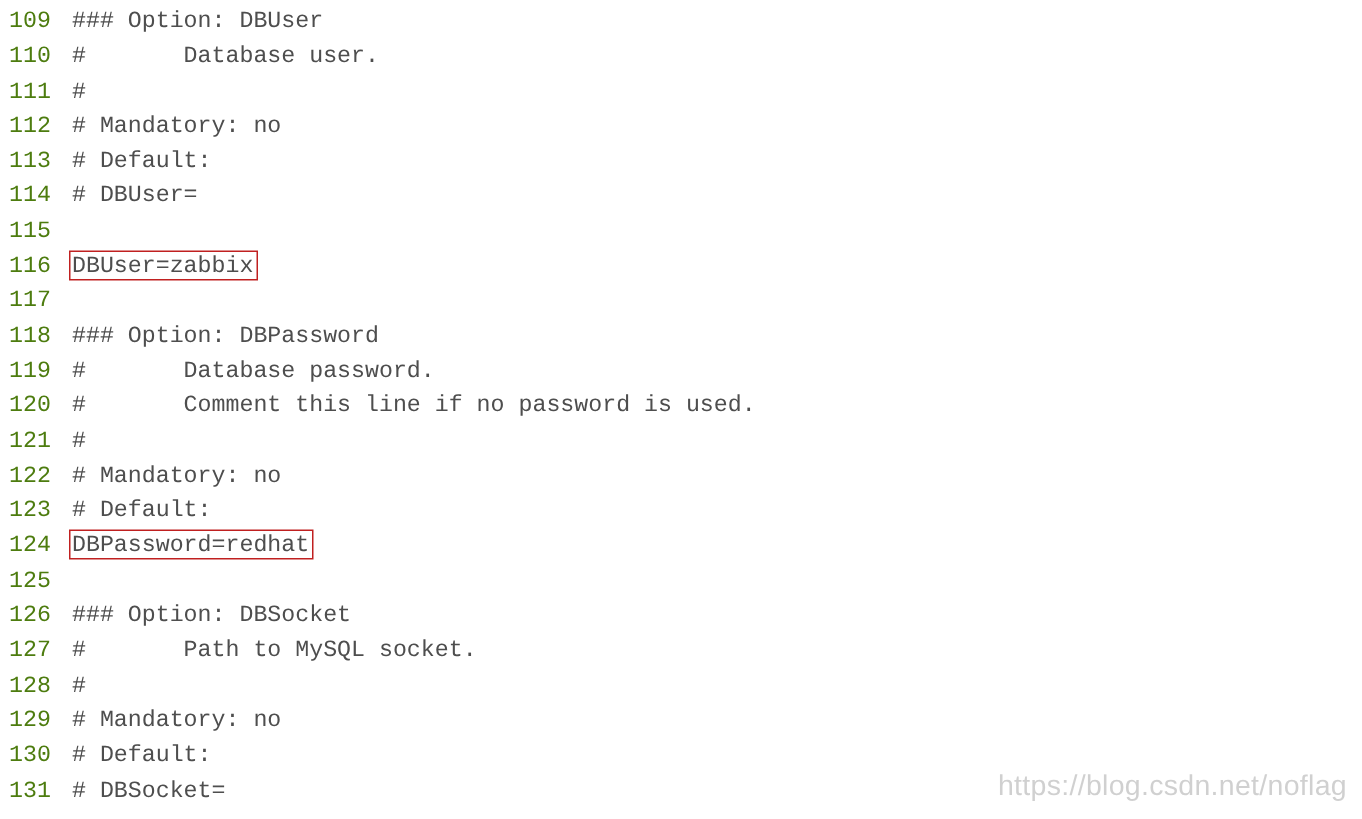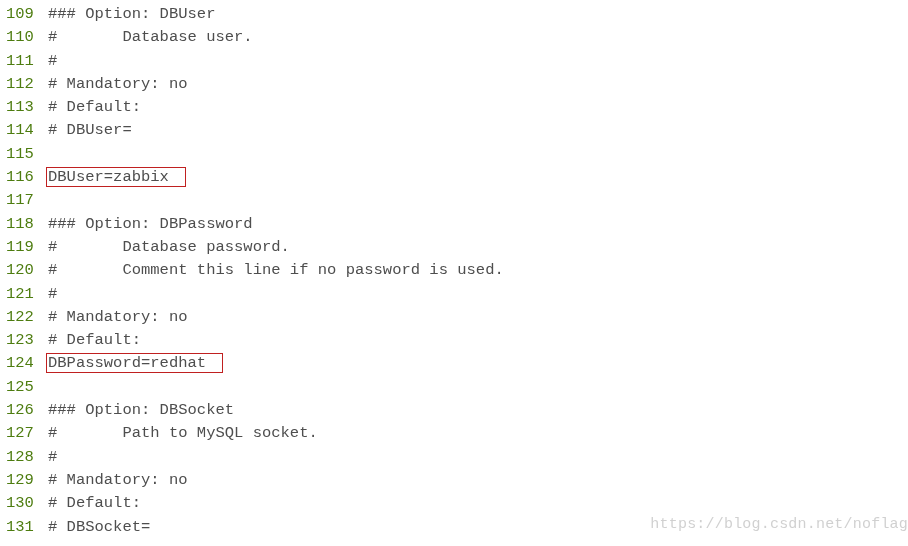--- a/index.html
+++ b/index.html
@@ -30,30 +30,30 @@
     text-align: left;
     color: #4d7c0f;
     margin-right: 8px;
   }
   .code-text {
     color: #4e4e4e;
     text-align: center;
   }
   .highlight-red {
     border: 1px solid #c02020;
-    padding: 0px 16px 0px 1px;
+    padding: 0px 2px 0px 1px;
     margin-left: -2px;
   }
   .watermark {
     position: absolute;
-    right: 0;
+    right: 10px;
     bottom: 10px;
     color: rgba(120,120,120,0.35);
-    font-family: Liberation Mono, monospace;
-    font-size: 15px;
+    font-family: Liberation Sans, sans-serif;
+    font-size: 19px;
     letter-spacing: 0.2px;
   }
 </style>
 </head>
 <body>
 
 <div class="code-container" id="code-block"><span class="line"><span class="lineno">109</span><span class="code-text">### Option: DBUser</span></span><span class="line"><span class="lineno">110</span><span class="code-text">#       Database user.</span></span><span class="line"><span class="lineno">111</span><span class="code-text">#</span></span><span class="line"><span class="lineno">112</span><span class="code-text"># Mandatory: no</span></span><span class="line"><span class="lineno">113</span><span class="code-text"># Default:</span></span><span class="line"><span class="lineno">114</span><span class="code-text"># DBUser=</span></span><span class="line"><span class="lineno">115</span><span class="code-text"></span></span><span class="line"><span class="lineno">116</span><span class="code-text highlight-red">DBUser=zabbix</span></span><span class="line"><span class="lineno">117</span><span class="code-text"></span></span><span class="line"><span class="lineno">118</span><span class="code-text">### Option: DBPassword</span></span><span class="line"><span class="lineno">119</span><span class="code-text">#       Database password.</span></span><span class="line"><span class="lineno">120</span><span class="code-text">#       Comment this line if no password is used.</span></span><span class="line"><span class="lineno">121</span><span class="code-text">#</span></span><span class="line"><span class="lineno">122</span><span class="code-text"># Mandatory: no</span></span><span class="line"><span class="lineno">123</span><span class="code-text"># Default:</span></span><span class="line"><span class="lineno">124</span><span class="code-text highlight-red">DBPassword=redhat</span></span><span class="line"><span class="lineno">125</span><span class="code-text"></span></span><span class="line"><span class="lineno">126</span><span class="code-text">### Option: DBSocket</span></span><span class="line"><span class="lineno">127</span><span class="code-text">#       Path to MySQL socket.</span></span><span class="line"><span class="lineno">128</span><span class="code-text">#</span></span><span class="line"><span class="lineno">129</span><span class="code-text"># Mandatory: no</span></span><span class="line"><span class="lineno">130</span><span class="code-text"># Default:</span></span><span class="line"><span class="lineno">131</span><span class="code-text"># DBSocket=</span></span></div>
 
 <div class="watermark">https://blog.csdn.net/noflag</div>
 

